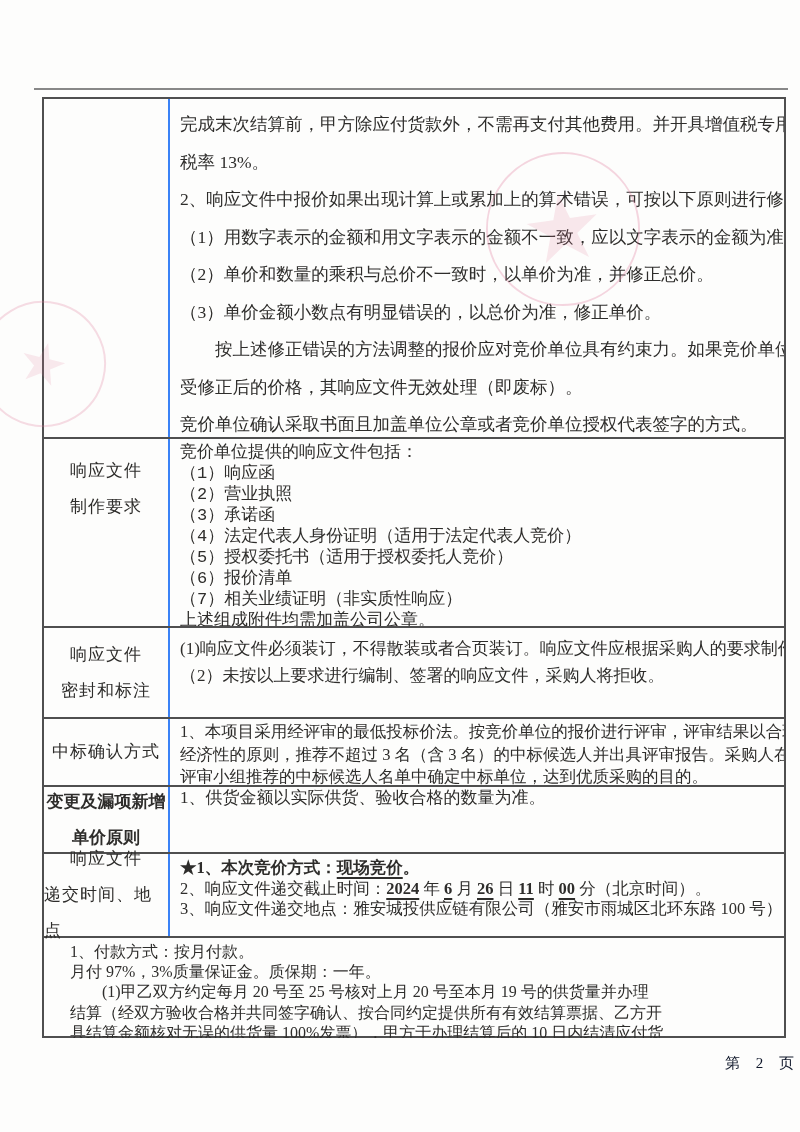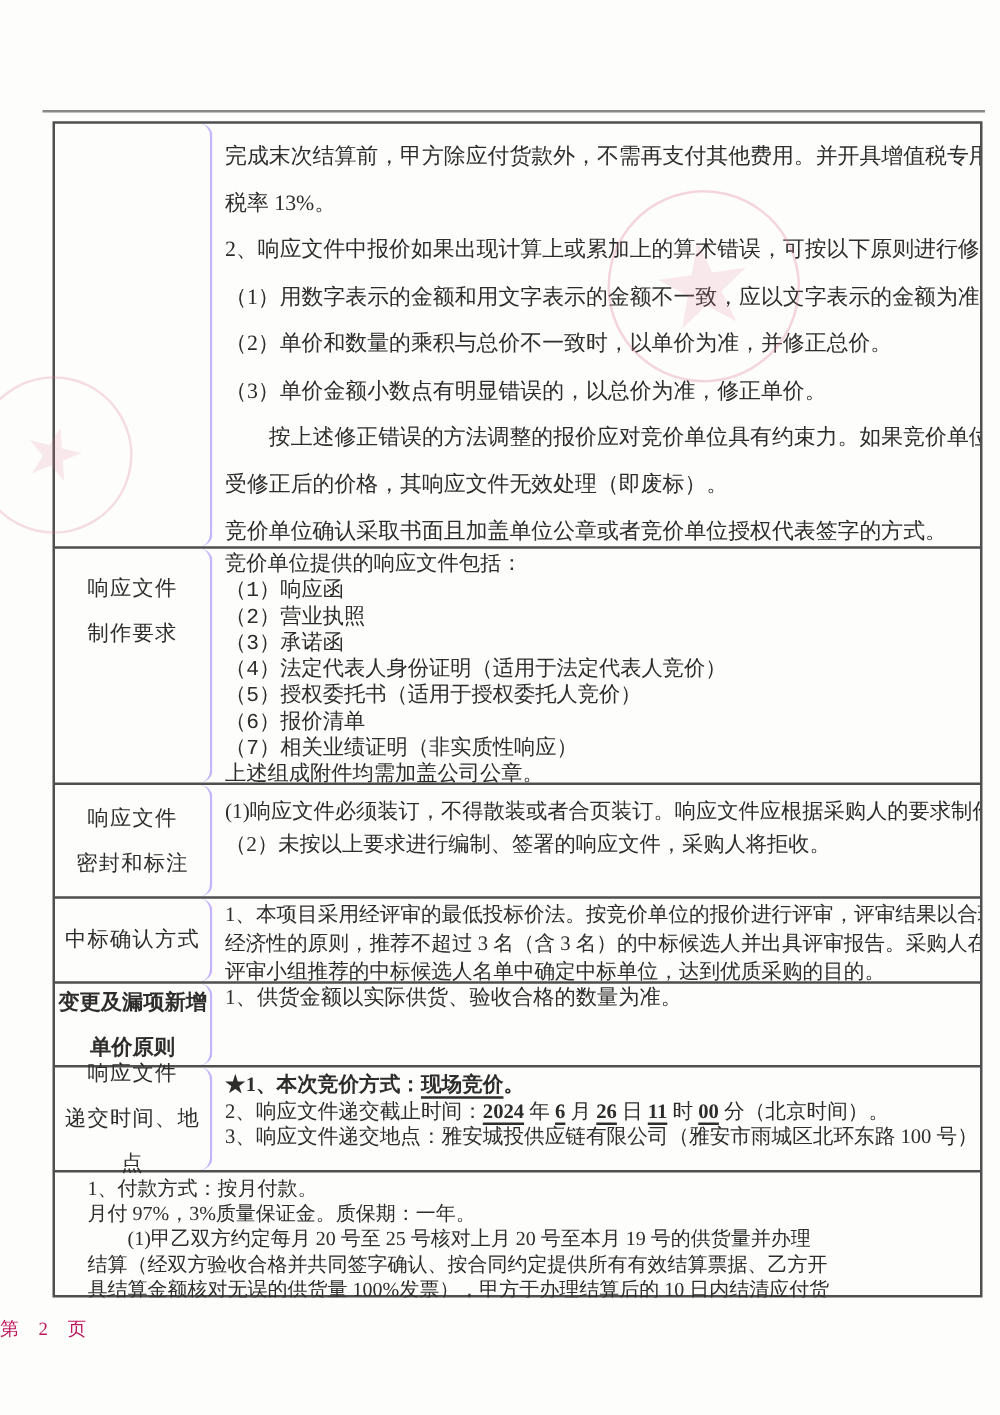--- a/index.html
+++ b/index.html
@@ -20,45 +20,43 @@
   }
   .doc-table {
     position:absolute; left:42px; top:97px; width:744px; height:941px;
     border:2px solid #4f4f4f;
     background:transparent;
   }
   .trow { display:flex; width:100%; }
   .trow + .trow { border-top:2px solid #4f4f4f; }
   .tlabel {
     width:126px; flex:0 0 126px;
-    border-right:2px solid #c4b5fd;
+    border-right:2px solid #3b82f6;
     display:flex; flex-direction:column; align-items:center; justify-content:center;
     font-size:17px; line-height:36px; letter-spacing:1px;
-    text-align:center;
-    border-radius:10px;
   }
   .tlabel.top { justify-content:flex-start; padding-top:14px; }
   .tlabel.boldlab { font-weight:700; letter-spacing:0; }
   .tcontent { flex:1 1 auto; padding:0 8px 0 10px; overflow:hidden; }
   .tline { white-space:nowrap; }
   .u { text-decoration:underline; text-underline-offset:4px; text-decoration-thickness:1.5px; }
   .b { font-weight:700; }
 
   
   .row0 { height:338px; }  .row0 .tcontent { padding-top:7px; }  .row0 .tline { line-height:37.5px; font-size:17.5px; }
   .row1 { height:189px; }  .row1 .tcontent { padding-top:3px;font-family:Liberation Mono, monospace; }  .row1 .tline { line-height:21px;  font-size:17px; }
   .row2 { height:91px;  }  .row2 .tcontent { padding-top:7px; }  .row2 .tline { line-height:27px;  font-size:17px; }
   .row3 { height:68px;  }  .row3 .tcontent { padding-top:2px; }  .row3 .tline { line-height:22.5px;font-size:16.5px; }
   .row4 { height:67px;  }  .row4 .tcontent { padding-top:0; }  .row4 .tline { line-height:22px;  font-size:17px; }
   .row5 { height:84px;  }  .row5 .tcontent { padding-top:4px; }  .row5 .tline { line-height:20.5px;font-size:16.5px; }
   .row6 { height:102px; }  .row6 .tcontent { padding-top:4px; }  .row6 .tline { line-height:20.2px;font-size:16px;margin-left:16px; }
 
   .footer {
     position:absolute; left:0; right:0; top:1054px;
-    text-align:left; font-size:15px; letter-spacing:6px; color:#be185d;
+    text-align:right; font-size:15px; letter-spacing:6px; color:#0f172a;
   }
 
   
   .stamp {
     position:absolute; border-radius:50%;
     display:flex; align-items:center; justify-content:center;
     pointer-events:none;
   }
   .stamp-right {
     left:486px; top:152px; width:154px; height:154px;

